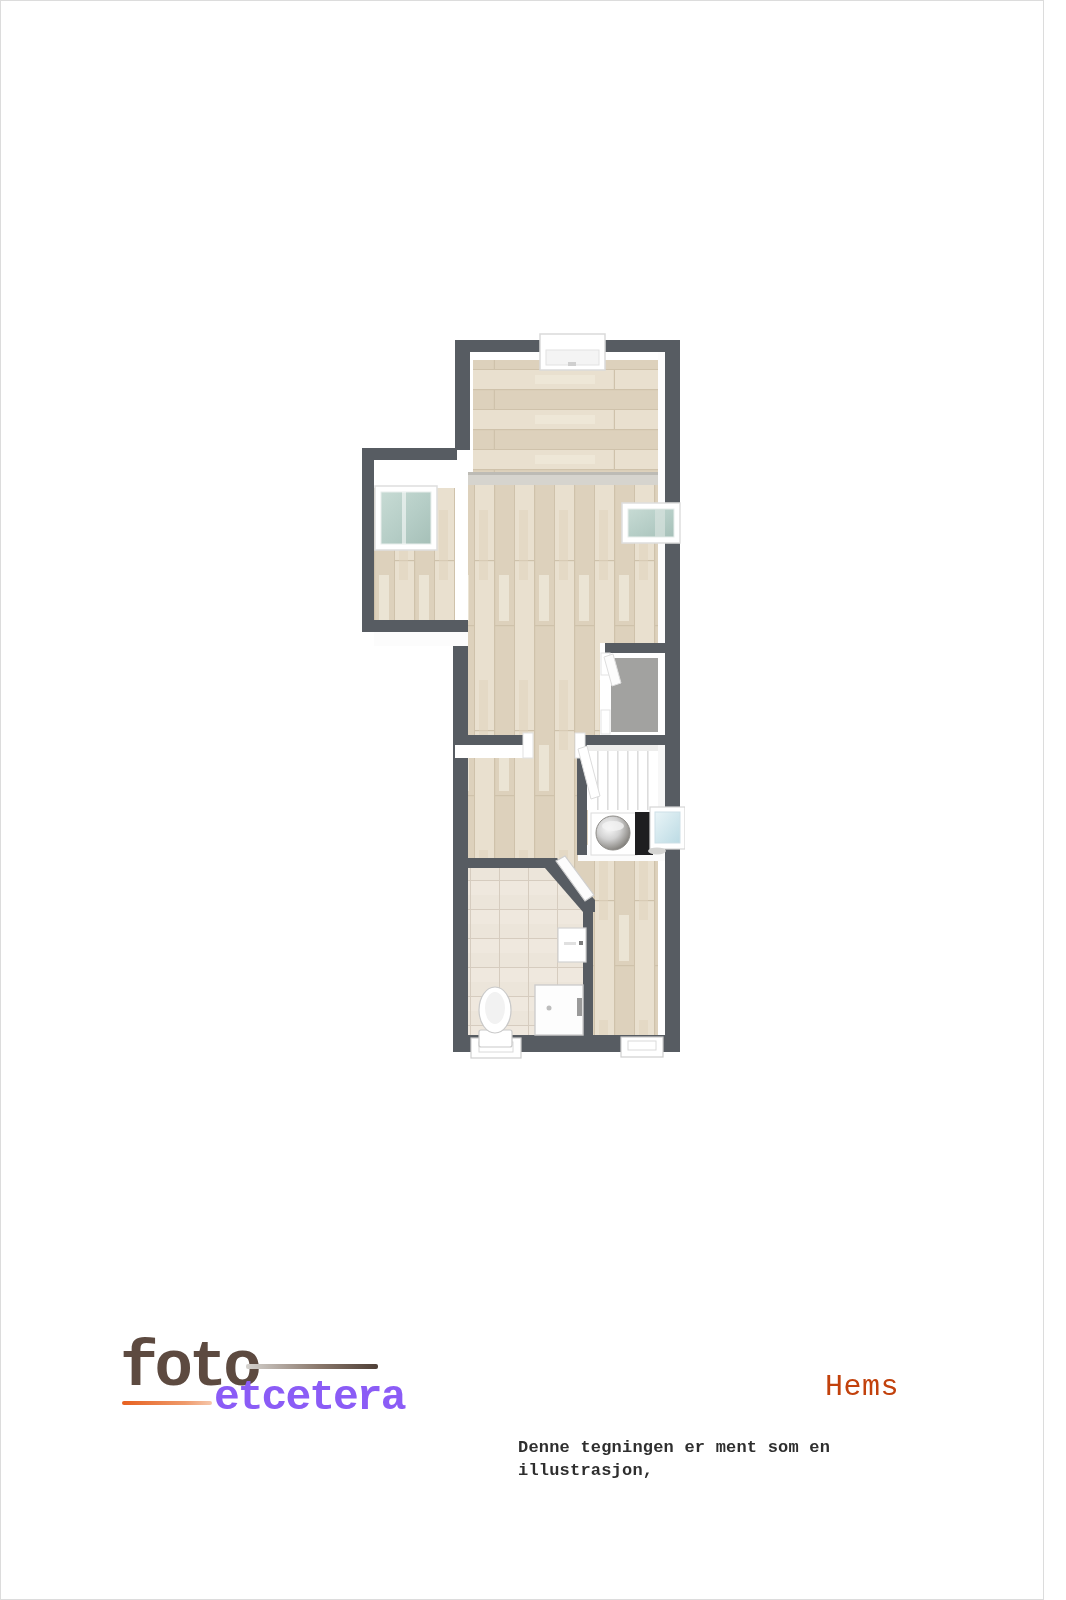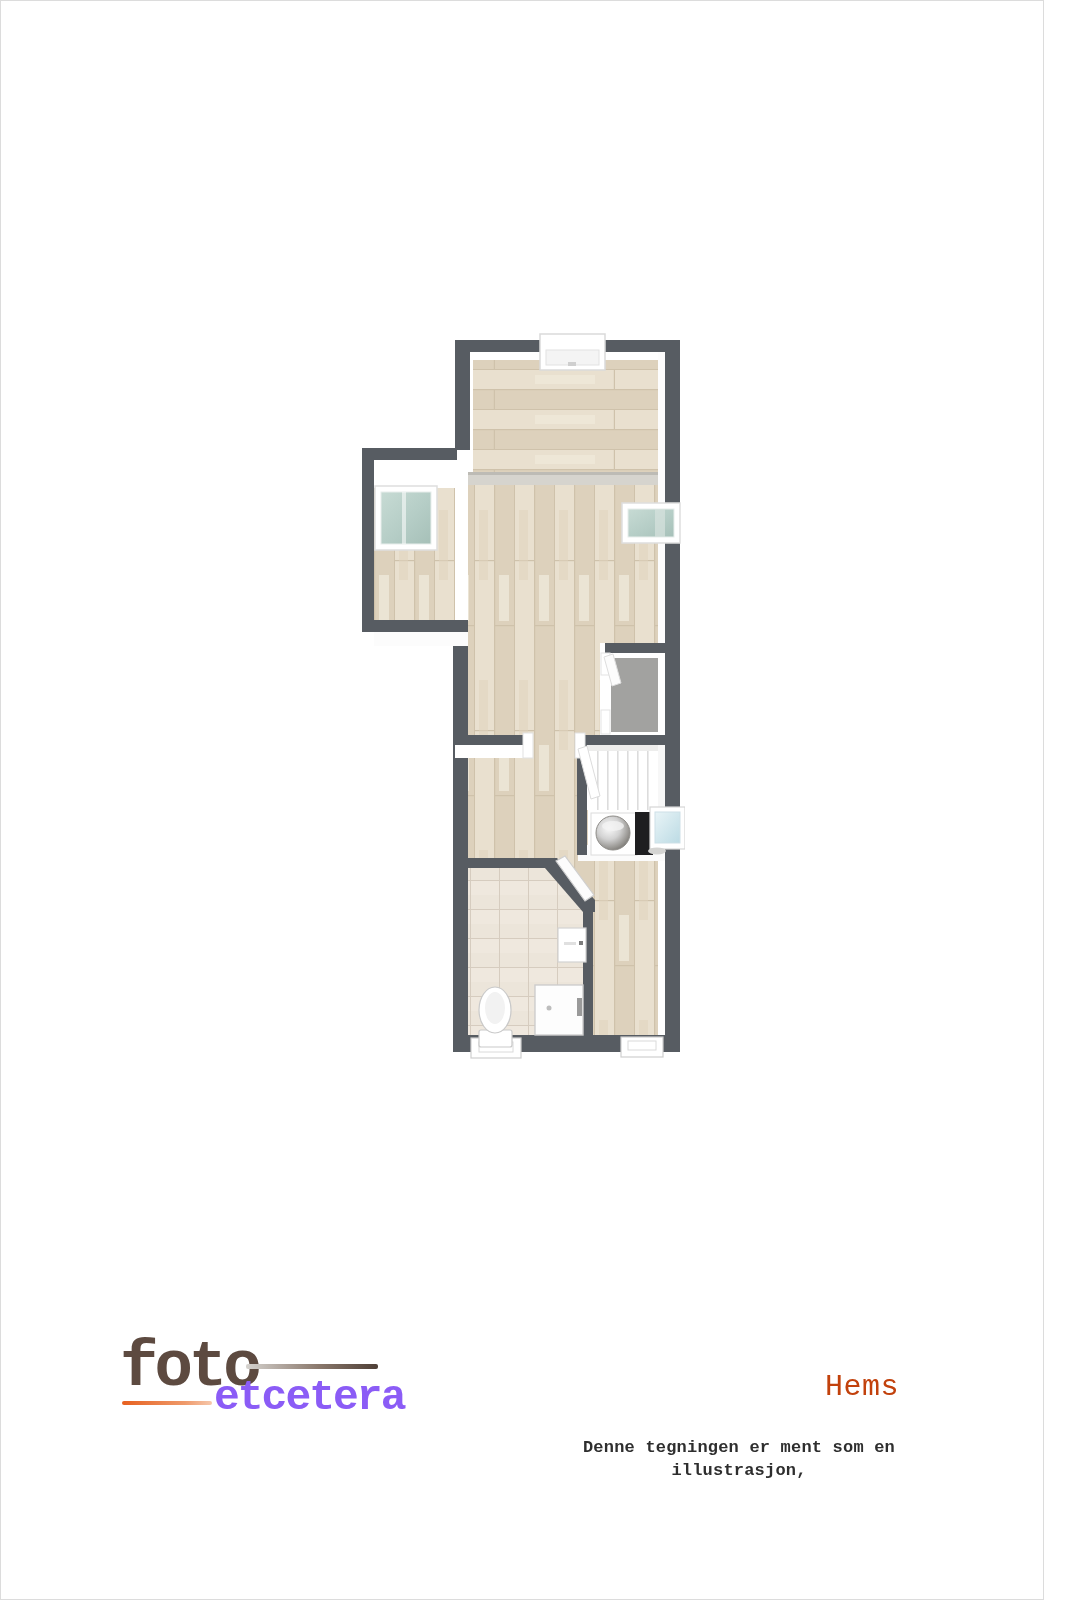--- a/index.html
+++ b/index.html
@@ -28,21 +28,21 @@
     position:absolute;left:2px;top:65px;width:90px;height:4px;
     background:linear-gradient(90deg,#e7601f 0%,#ef9a6b 70%,#f6c8ac 100%);
     border-radius:2px;
   }
   
   .plan-title{
     position:absolute;left:792px;top:1370px;width:140px;text-align:center;
     font-size:30px;font-weight:400;color:#c2410c;letter-spacing:0.5px;
   }
   .disclaimer{
-    position:absolute;left:518px;top:1436px;width:442px;text-align:center;
+    position:absolute;left:518px;top:1436px;width:442px;text-align:left;
     font-size:17px;font-weight:bold;color:#2e2e2e;line-height:23px;
     letter-spacing:0.2px;
   }
 </style>
 </head>
 <body>
 
 <div class="page">
 
   <svg class="plan-svg" viewBox="0 0 330 730" xmlns="http://www.w3.org/2000/svg">

